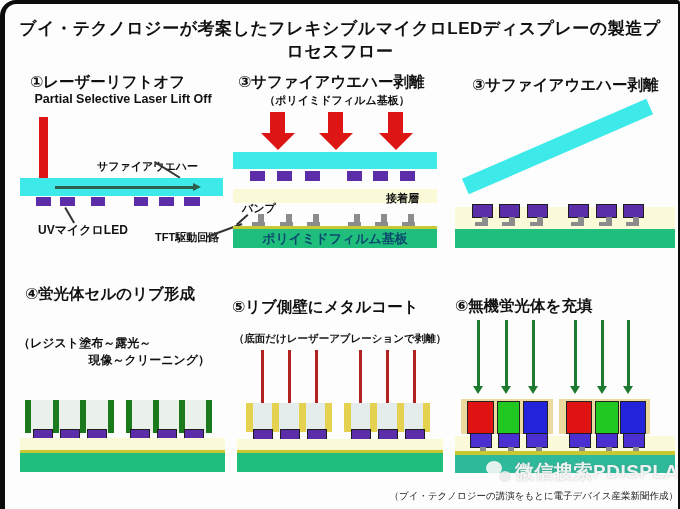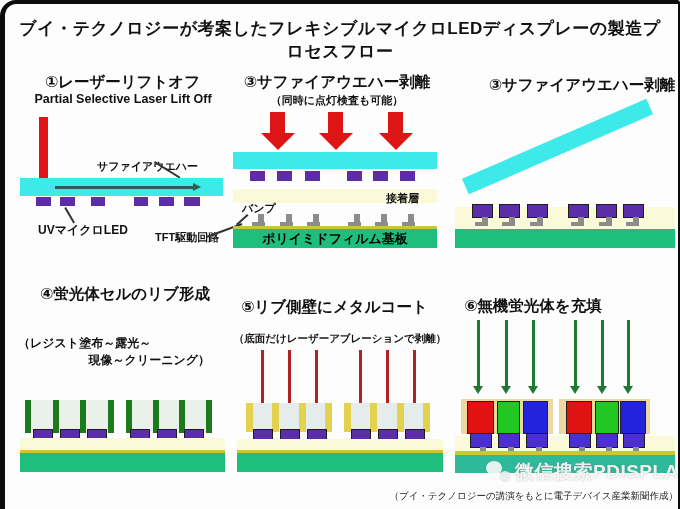--- a/index.html
+++ b/index.html
@@ -9,31 +9,31 @@
     --cred:#E01212; --cgreen:#22C822; --cblue:#2323DC; --gray:#8C8C8C;
   }
   html,body{margin:0;padding:0;}
   body{width:680px;height:509px;position:relative;background:#fdfdfd;overflow:hidden;
        font-family:"Liberation Sans","DejaVu Sans",sans-serif;color:#111;}
   .abs{position:absolute;}
   .frame{position:absolute;inset:0;border-left:5px solid #0c0c0c;border-top:4px solid #0c0c0c;
          border-right:2px solid #0c0c0c;border-radius:16px 3px 0 0;pointer-events:none;z-index:50;}
   .maintitle{left:14px;top:17px;width:652px;text-align:center;font-size:17px;font-weight:bold;
              letter-spacing:0.5px;}
-  .steptitle{font-size:15.5px;font-weight:bold;text-align:center;}
+  .steptitle{font-size:15.5px;font-weight:bold;}
   .stepsub{font-size:12px;font-weight:600;text-align:center;}
   .lbl{font-size:11px;font-weight:bold;white-space:nowrap;}
   .bar{position:absolute;}
   .cyanbar{background:var(--cyan);}
   .creambar{background:var(--cream);}
   .olivbar{background:var(--oliv);}
   .greenbar{background:var(--green);}
   .tealbar{background:var(--teal);}
   .substrate-text{display:flex;align-items:center;justify-content:center;
-                  font-size:13px;font-weight:bold;color:#000000;text-align:right;}
+                  font-size:13px;font-weight:bold;color:#0c4a6e;text-align:right;}
   .chip{position:absolute;height:9px;background:var(--purple);}
   .chipu{position:absolute;background:var(--purple);border:1px solid #1d1d1d;}
   .chipu::after{content:"";position:absolute;top:100%;left:45%;width:6px;height:9px;background:var(--gray);}
   .chipu::before{content:"";position:absolute;top:calc(100% + 5px);left:8%;width:10px;height:4px;background:var(--gray);}
   .chipu.blue{background:var(--chipblue);}
   .bump{position:absolute;width:13px;height:13px;}
   .bump::before{content:"";position:absolute;right:1px;top:0;width:6px;height:13px;background:var(--gray);}
   .bump::after{content:"";position:absolute;left:0;bottom:0;width:13px;height:5px;background:var(--gray);}
   .bigarr{position:absolute;background:var(--red);}
   .bigarr::after{content:"";position:absolute;top:100%;left:50%;transform:translateX(-50%);
@@ -93,21 +93,21 @@
 <i class="chip" style="left:159px;top:197px;width:15px"></i>
 <i class="chip" style="left:184px;top:197px;width:16px"></i>
 
 <div class="pline" style="left:66px;top:207px;width:18px;transform:rotate(60deg)"></div>
 <div class="abs lbl" style="left:38px;top:222px;font-size:12px">UVマイクロLED</div>
 
 <div class="abs lbl" style="left:155px;top:230px">TFT駆動回路</div>
 <div class="pline" style="left:206px;top:236px;width:38px;transform:rotate(-20deg)"></div>
 
 <div class="abs steptitle" style="left:238px;top:72px;width:198px">③サファイアウエハー剥離</div>
-<div class="abs stepsub" style="left:238px;top:93px;width:198px;font-size:11px">（同時に点灯検査も可能）</div>
+<div class="abs stepsub" style="left:238px;top:93px;width:198px;font-size:11px">（ポリイミドフィルム基板）</div>
 
 <div class="bigarr arr2" style="left:270px;top:112px;height:21px"></div>
 <div class="bigarr arr2" style="left:328px;top:112px;height:21px"></div>
 <div class="bigarr arr2" style="left:388px;top:112px;height:21px"></div>
 
 <div class="bar cyanbar" style="left:233px;top:152px;width:204px;height:17px"></div>
 
 <i class="chip" style="left:250px;top:171px;width:15px;height:10px"></i>
 <i class="chip" style="left:277px;top:171px;width:15px;height:10px"></i>
 <i class="chip" style="left:305px;top:171px;width:15px;height:10px"></i>
@@ -198,21 +198,21 @@
 <div class="chipu" style="left:280px;top:429px;width:18px;height:11px"></div>
 <div class="chipu" style="left:307px;top:429px;width:18px;height:11px"></div>
 <div class="chipu" style="left:351px;top:429px;width:18px;height:11px"></div>
 <div class="chipu" style="left:378px;top:429px;width:18px;height:11px"></div>
 <div class="chipu" style="left:405px;top:429px;width:18px;height:11px"></div>
 
 <div class="bar creambar" style="left:237px;top:439px;width:206px;height:12px"></div>
 <div class="bar olivbar" style="left:237px;top:450px;width:206px;height:3.5px"></div>
 <div class="bar greenbar" style="left:237px;top:453px;width:206px;height:19px"></div>
 
-<div class="abs steptitle" style="left:433px;top:296px;width:200px">⑥無機蛍光体を充填</div>
+<div class="abs steptitle" style="left:455px;top:296px;width:200px">⑥無機蛍光体を充填</div>
 
 <div class="thinarr tgrn" style="left:477px;top:320px;height:66px"></div>
 <div class="thinarr tgrn" style="left:505px;top:320px;height:66px"></div>
 <div class="thinarr tgrn" style="left:532px;top:320px;height:66px"></div>
 <div class="thinarr tgrn" style="left:574px;top:320px;height:66px"></div>
 <div class="thinarr tgrn" style="left:601px;top:320px;height:66px"></div>
 <div class="thinarr tgrn" style="left:627px;top:320px;height:66px"></div>
 
 <div class="tangroup" style="left:461px;top:399px;width:92px;height:35px">
   <i class="pcell" style="left:6px;width:25px;background:var(--cred)"></i>

